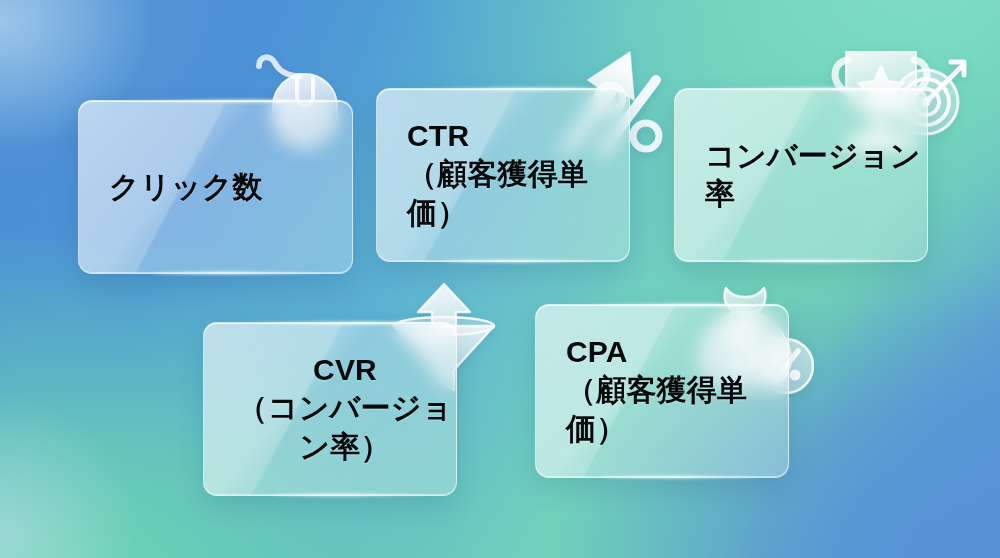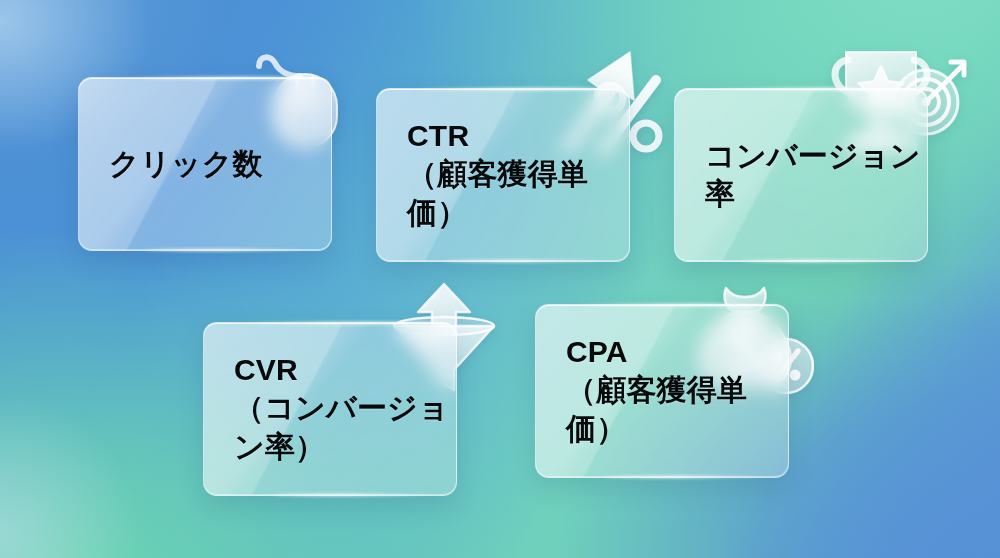--- a/index.html
+++ b/index.html
@@ -157,24 +157,24 @@
   }
 
   
   .icon {
     position: absolute;
     pointer-events: none;
     filter: drop-shadow(0 3px 5px rgba(40, 80, 130, 0.18));
   }
 
   
-  #card-clicks     { left: 78px;  top: 77px;  width: 252px; height: 172px; }
+  #card-clicks     { left: 78px;  top: 100px;  width: 252px; height: 172px; padding-left: 21px; }
   #card-ctr        { left: 376px; top: 88px;  width: 252px; height: 172px; }
   #card-conversions{ left: 674px; top: 88px;  width: 252px; height: 172px; }
-  #card-cvr        { left: 203px; top: 322px; width: 252px; height: 172px; }
+  #card-cvr        { left: 203px; top: 322px; width: 252px; height: 172px; text-align: center; }
   #card-cpa        { left: 523px; top: 304px; width: 252px; height: 172px; margin-left: 12px; }
 
   #icon-mouse       { left: 253px; top: 46px;  width: 104px; height: 104px; }
   #icon-ctr-arrow   { left: 552px; top: 42px;  width: 120px; height: 116px; }
   #icon-trophy      { left: 826px; top: 40px;  width: 144px; height: 116px; }
   #icon-funnel      { left: 388px; top: 278px; width: 112px; height: 116px; }
   #icon-moneybag    { left: 694px; top: 282px; width: 120px; height: 116px; }
 </style>
 </head>
 <body>

